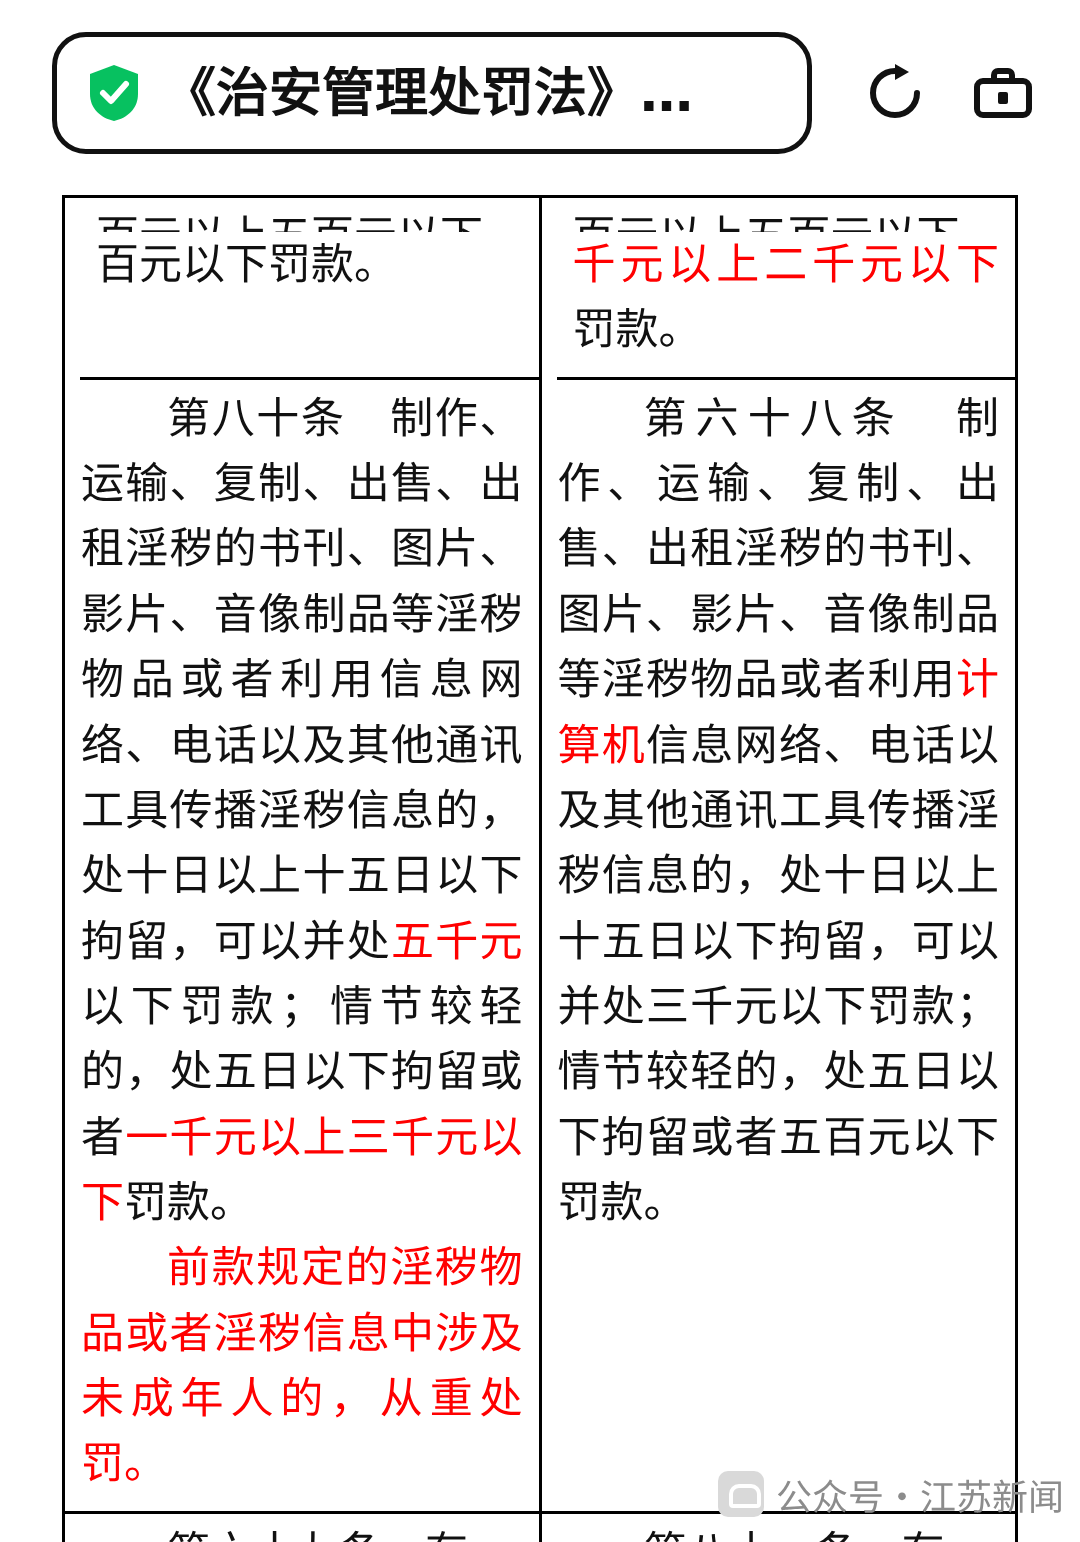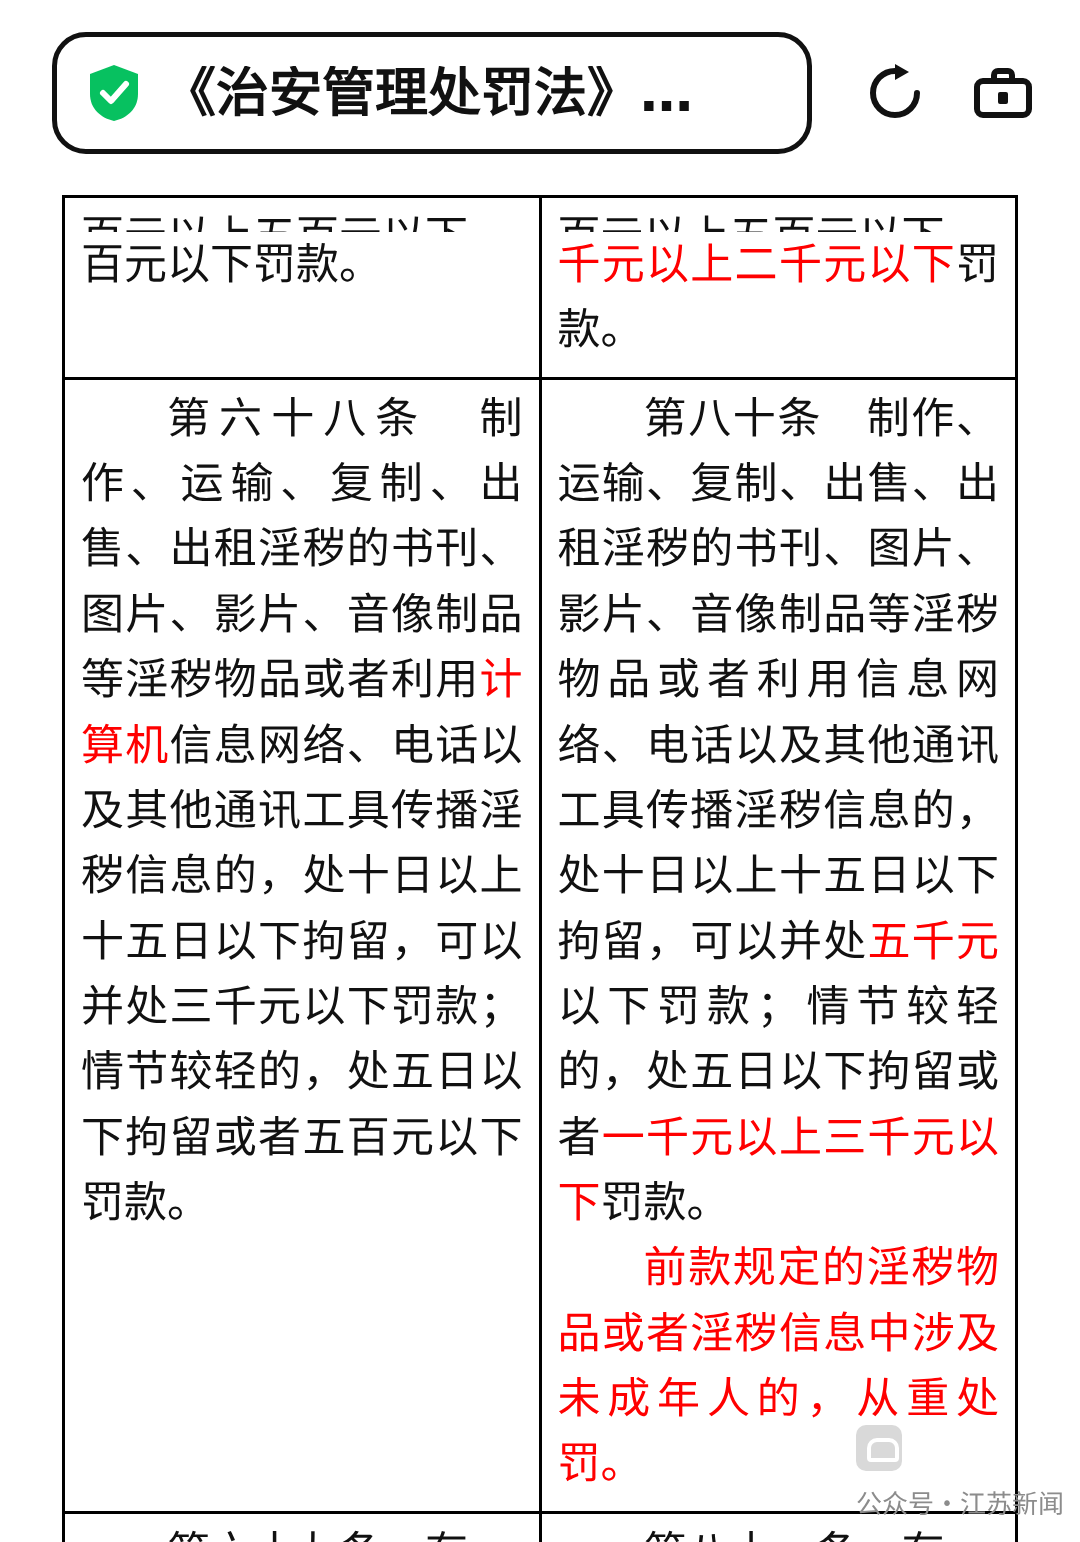--- a/index.html
+++ b/index.html
@@ -115,41 +115,41 @@
     text-indent: 2em;
   }
   .cell p.noindent { text-indent: 0; }
   .red {
     color: #ff0000;
     font-weight: 400;
   }
   .clip-top {
     
     position: relative;
+    margin-left: 15px;
   }
   .clip-top .cut {
     display: block;
     height: 28px;
     overflow: hidden;
     color: #111;
   }
 
   
   .watermark {
     position: absolute;
     right: 16px;
     bottom: 22px;
     display: flex;
-    align-items: flex-start;
+    align-items: center;
     gap: 12px;
     color: #8c8c8c;
     font-family: "DejaVu Sans", "Liberation Sans", sans-serif;
-    font-size: 26px;
+    font-size: 36px;
     z-index: 5;
-    flex-direction: column;
   }
   .wm-logo {
     width: 46px; height: 46px;
     border-radius: 10px;
     background: #d9d9d9;
     display: inline-block;
     position: relative;
   }
   .wm-logo::before {
     content: "";
@@ -202,25 +202,25 @@
         <p class="noindent">百元以下罚款。</p>
       </div>
       <div class="cell clip-top">
         <span class="cut">百元以上五百元以下</span>
         <p class="noindent"><span class="red">千元以上二千元以下</span><span>罚款。</span></p>
       </div>
     </div>
 
     <div class="row">
       <div class="cell">
-        <p><span>第六十八条　制作、运输、复制、出售、出租淫秽的书刊、图片、影片、音像制品等淫秽物品或者利用</span><span class="red">计算机</span><span>信息网络、电话以及其他通讯工具传播淫秽信息的，处十日以上十五日以下拘留，可以并处三千元以下罚款；情节较轻的，处五日以下拘留或者五百元以下罚款。</span></p>
-      </div>
-      <div class="cell">
         <p><span>第八十条　制作、运输、复制、出售、出租淫秽的书刊、图片、影片、音像制品等淫秽物品或者利用信息网络、电话以及其他通讯工具传播淫秽信息的，处十日以上十五日以下拘留，可以并处</span><span class="red">五千元</span><span>以下罚款；情节较轻的，处五日以下拘留或者</span><span class="red">一千元以上三千元以下</span><span>罚款。</span></p>
         <p><span class="red">前款规定的淫秽物品或者淫秽信息中涉及未成年人的，从重处罚。</span></p>
+      </div>
+      <div class="cell">
+        <p><span>第六十八条　制作、运输、复制、出售、出租淫秽的书刊、图片、影片、音像制品等淫秽物品或者利用</span><span class="red">计算机</span><span>信息网络、电话以及其他通讯工具传播淫秽信息的，处十日以上十五日以下拘留，可以并处三千元以下罚款；情节较轻的，处五日以下拘留或者五百元以下罚款。</span></p>
       </div>
     </div>
 
     <div class="row">
       <div class="cell" style="padding-bottom:0;height:52px;overflow:hidden;">
         <p class="noindent">　　第六十九条　有</p>
       </div>
       <div class="cell" style="padding-bottom:0;height:52px;overflow:hidden;">
         <p class="noindent">　　第八十一条　有</p>
       </div>

